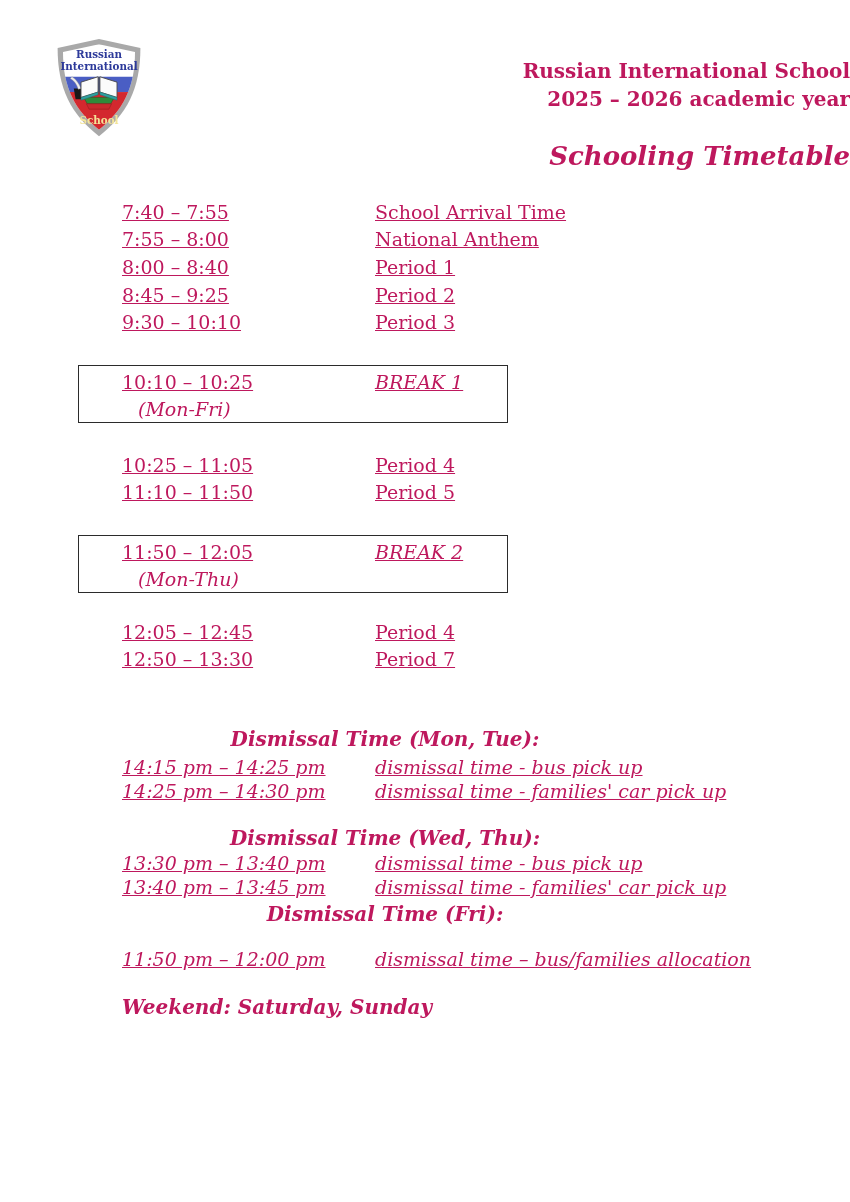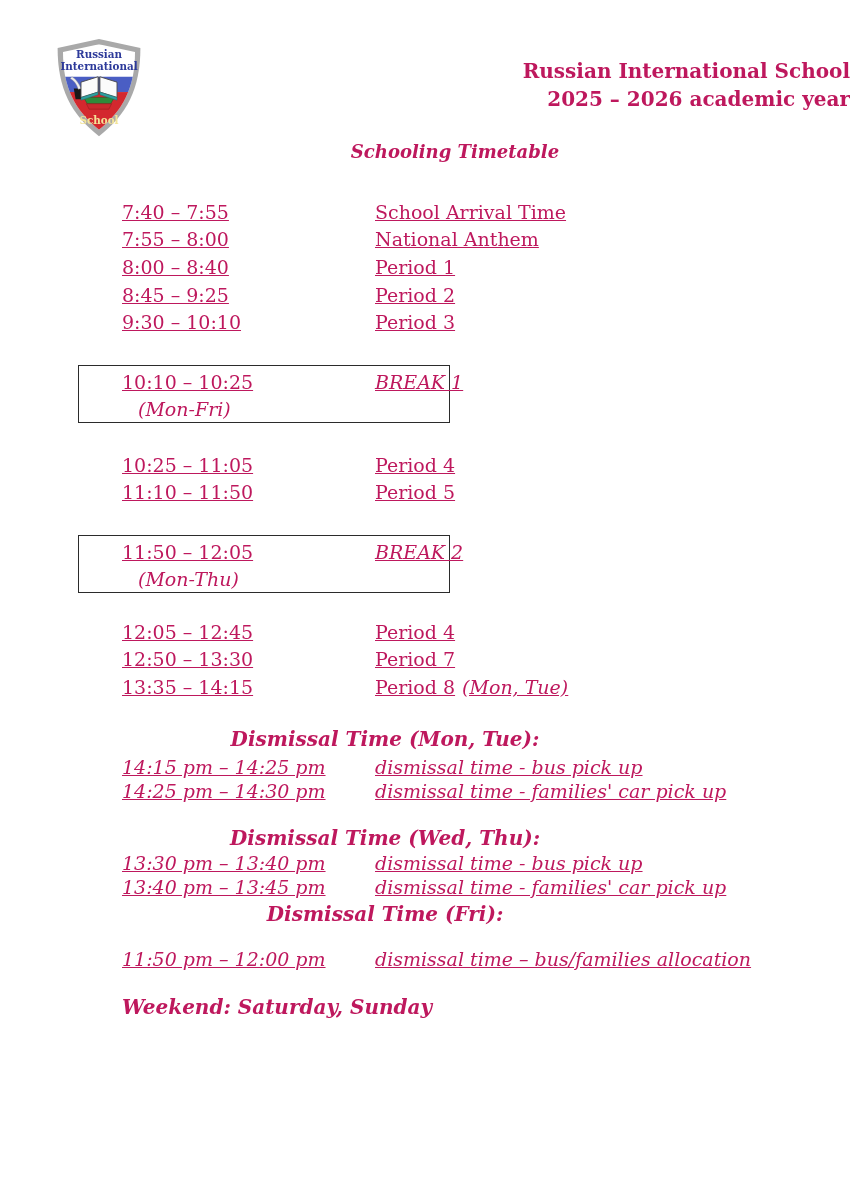--- a/index.html
+++ b/index.html
@@ -12,36 +12,36 @@
     overflow:hidden;
   }
   .abs{position:absolute;}
 
   
   .logo{left:54px;top:37px;width:90px;height:102px;}
 
   
   .doc-title{left:60px;right:0;top:57px;text-align:right;
     font-size:20px;font-weight:bold;line-height:28px;}
-  .section-title{left:60px;right:0;top:141px;text-align:center;
-    font-size:18px;font-weight:bold;font-style:italic;}
+  .section-title{left:60px;right:0;top:141px;text-align:right;
+    font-size:26px;font-weight:bold;font-style:italic;}
 
   
   .rows{left:122px;right:0;}
   .g1{top:198px;}
   .g2{top:451px;}
   .g3{top:618px;}
   .row{display:flex;align-items:center;height:27.6px;font-size:19px;text-decoration:underline;}
   .row .t{width:253px;flex:none;}
   .row .l{flex:none;}
   .it{font-style:italic;}
   .note{font-style:italic;margin-left:7px;}
 
   
-  .break-box{left:78px;width:372px;height:58px;
+  .break-box{left:78px;width:430px;height:58px;
     border:1px solid #2b2b2b;box-sizing:border-box;padding-top:2px;}
   .b1{top:365px;}
   .b2{top:535px;}
   .break-box .row{padding-left:43px;}
   .break-box .days{display:flex;align-items:center;height:27.6px;
     padding-left:59px;font-size:19px;font-style:italic;}
 
   
   .d-head{left:385px;transform:translateX(-50%);white-space:nowrap;
     font-size:20px;font-weight:bold;font-style:italic;}
@@ -149,25 +149,20 @@
 
   <div class="abs rows g3">
     <div class="row">
       <span class="t">12:05 – 12:45</span>
       <span class="l">Period 4</span>
     </div>
     <div class="row">
       <span class="t">12:50 – 13:30</span>
       <span class="l">Period 7</span>
     </div>
-    <div class="row">
-      <span class="t">13:35 – 14:15</span>
-      <span class="l">Period 8</span>
-      <span class="note">(Mon, Tue)</span>
-    </div>
   </div>
 
   <div class="abs d-head dh1">Dismissal Time (Mon, Tue):</div>
   <div class="abs d-rows dr1">
     <div class="row">
       <span class="t">14:15 pm – 14:25 pm</span>
       <span class="l">dismissal time - bus pick up</span>
     </div>
     <div class="row">
       <span class="t">14:25 pm – 14:30 pm</span>

